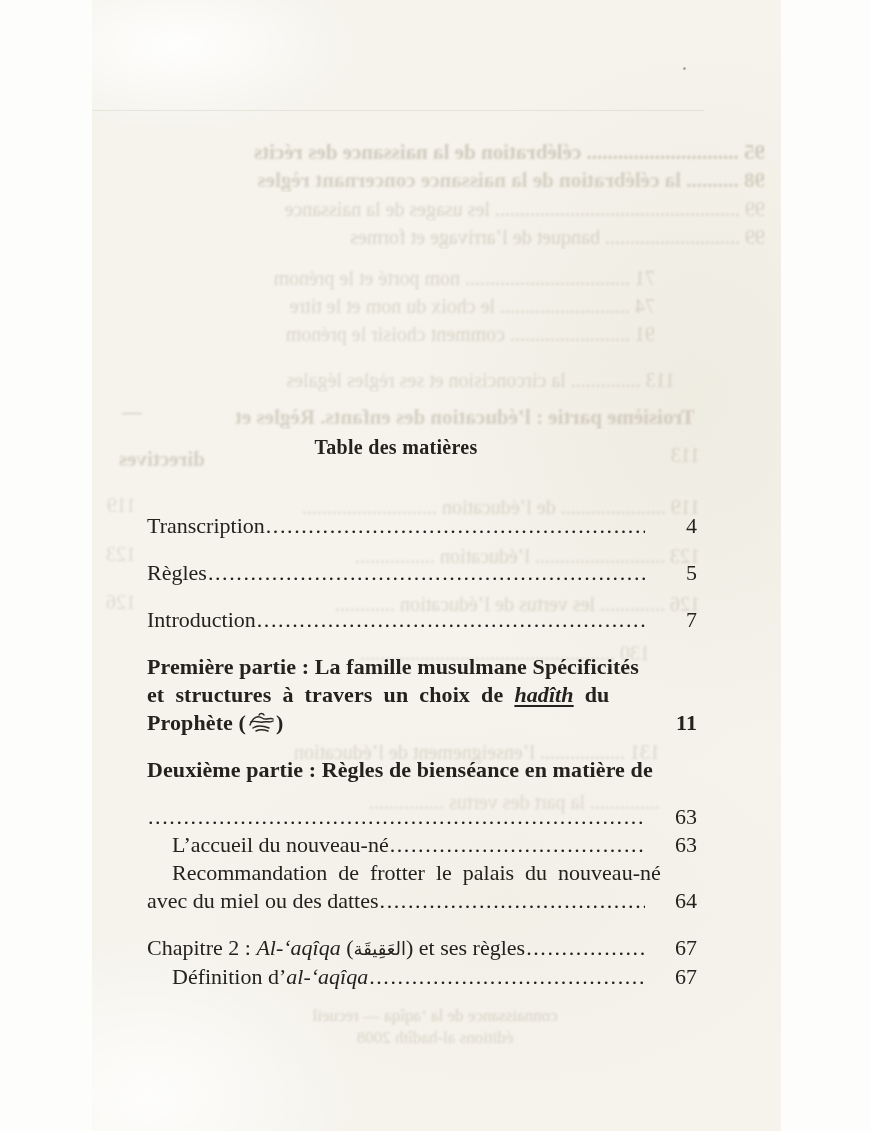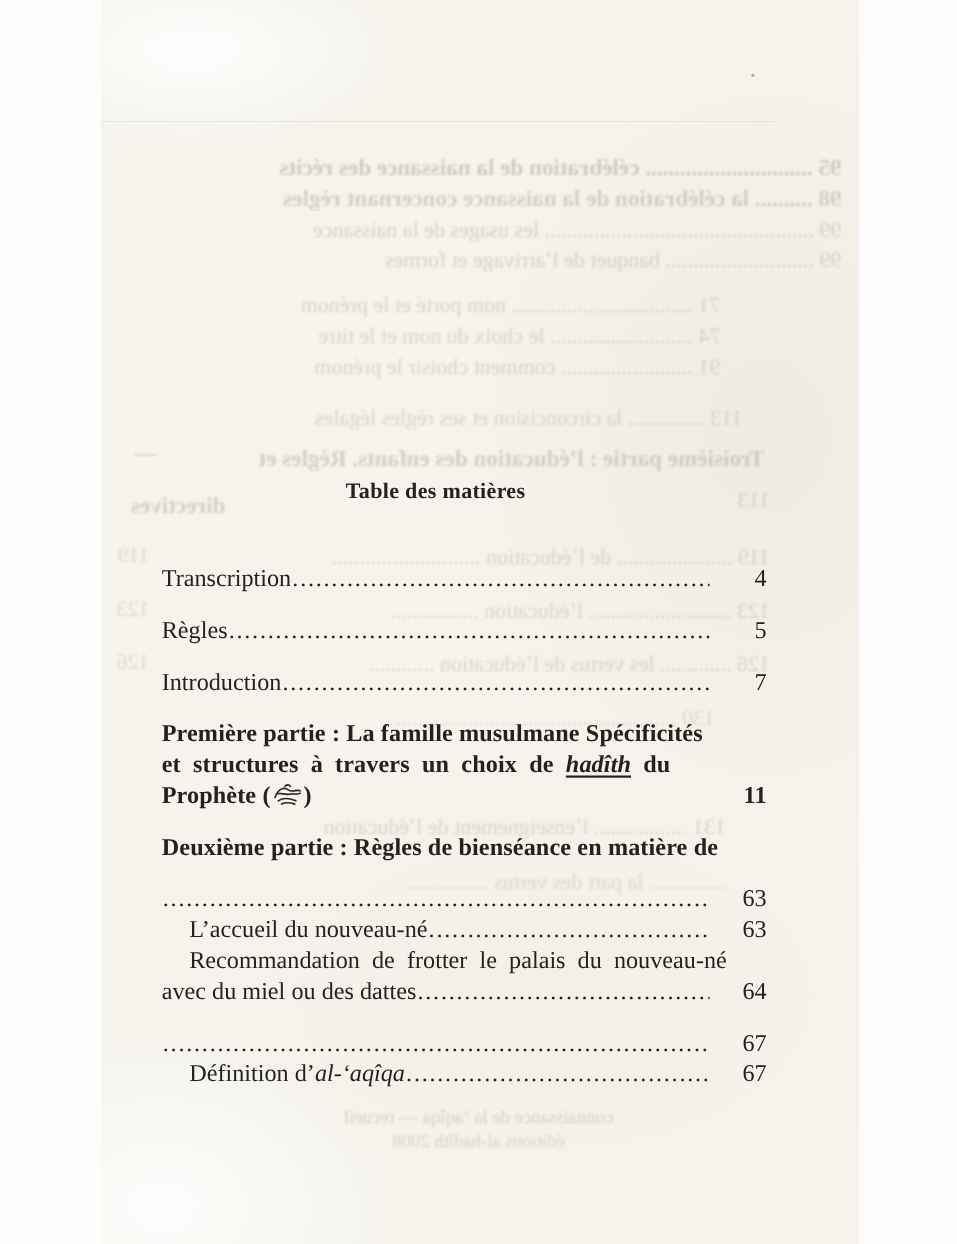--- a/index.html
+++ b/index.html
@@ -169,20 +169,21 @@
           <span class="txt"><span class="seg">Recommandation de frotter le palais du nouveau-né</span></span>
         </div>
         <div class="row">
           <span class="txt"><span class="seg">avec du miel ou des dattes</span></span>
           <span class="dots"></span>
           <span class="num">64</span>
         </div>
       </div>
       <div class="block">
         <div class="row">
+          <span class="txt"><span class="seg">Chapitre 2 : </span><span class="seg i">Al-‘aqîqa</span><span class="seg"> (</span><span class="seg ar">العَقِيقَة</span><span class="seg">) et ses règles</span></span>
           <span class="dots"></span>
           <span class="num">67</span>
         </div>
         <div class="row ind">
           <span class="txt"><span class="seg">Définition d’</span><span class="seg i">al-‘aqîqa</span></span>
           <span class="dots"></span>
           <span class="num">67</span>
         </div>
       </div>
     </div>

